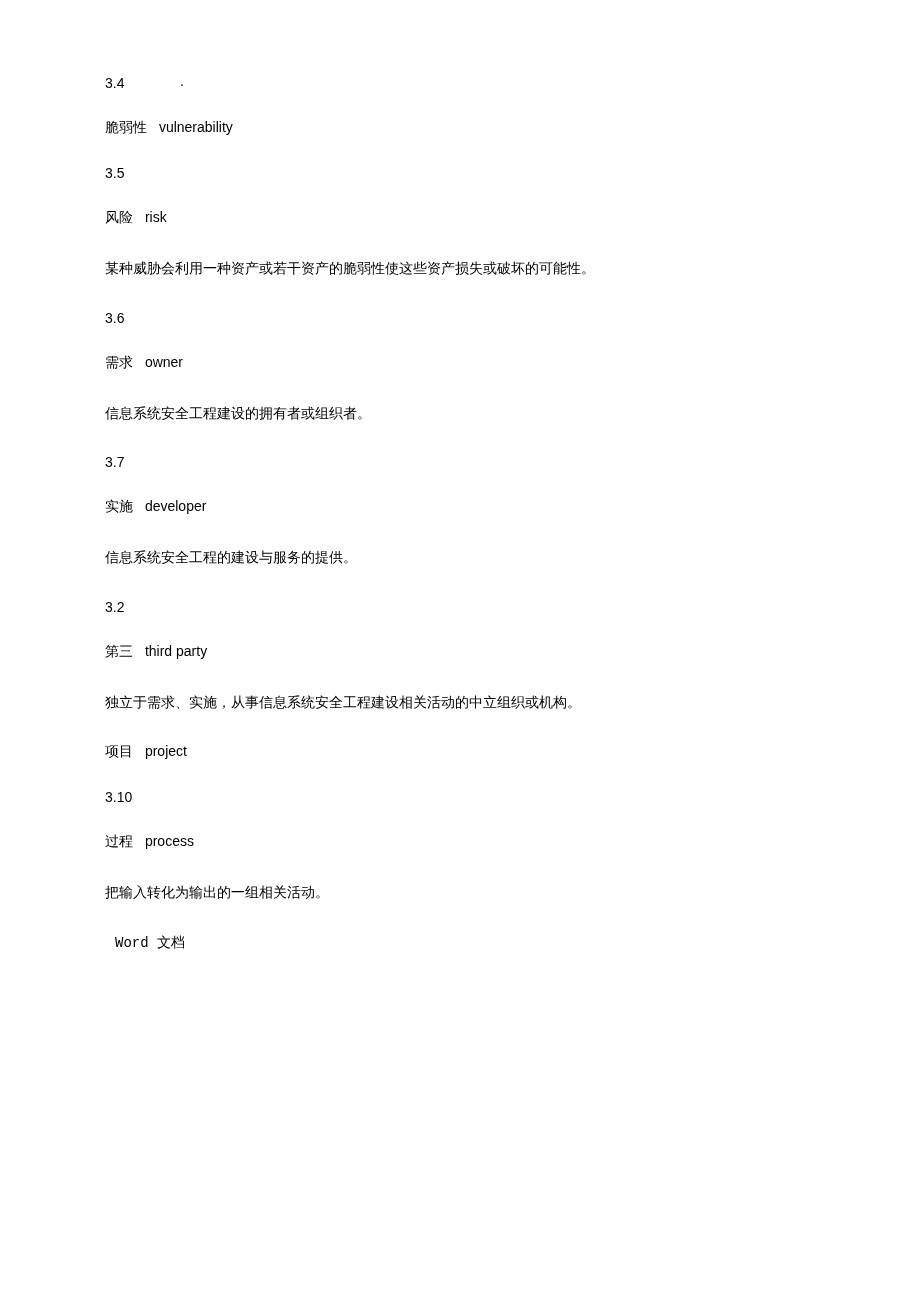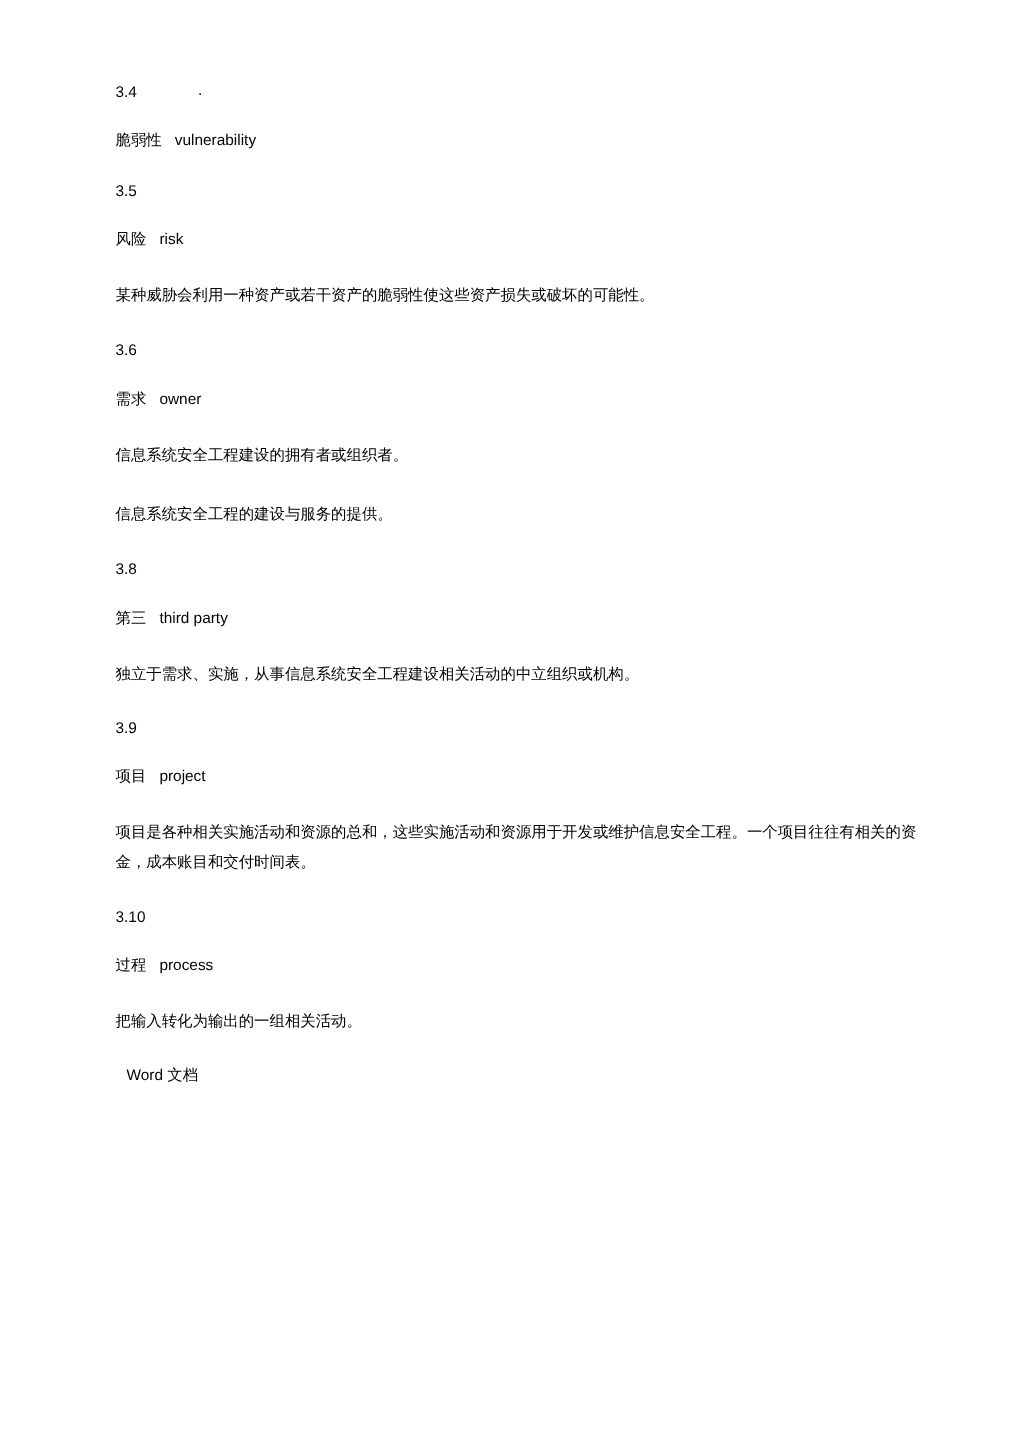--- a/index.html
+++ b/index.html
@@ -33,21 +33,21 @@
   .term-en {
     font-family: Arial, sans-serif;
   }
   .def {
     margin-bottom: 28px;
     line-height: 1.9;
   }
   .footer {
     margin-top: 22px;
     padding-left: 10px;
-    font-family: Liberation Sans, sans-serif;
+    font-family: Liberation Mono, monospace;
   }
 </style>
 </head>
 <body>
 
 <div class="dot">.</div>
 
 <div class="page">
 
   <div class="num">3.4</div>
@@ -63,35 +63,38 @@
   </div>
   <div class="def">某种威胁会利用一种资产或若干资产的脆弱性使这些资产损失或破坏的可能性。</div>
 
   <div class="num">3.6</div>
   <div class="term-line">
     <span class="term-cn">需求</span>
     <span class="term-en">owner</span>
   </div>
   <div class="def">信息系统安全工程建设的拥有者或组织者。</div>
 
+  <div class="num">3.7</div>
+  <div class="term-line">
+    <span class="term-cn">实施</span>
+    <span class="term-en">developer</span>
+  </div>
   <div class="def" style="">信息系统安全工程的建设与服务的提供。</div>
 
-  <div class="num">3.8</div>
+  <div class="num">3.2</div>
   <div class="term-line">
     <span class="term-cn">第三</span>
     <span class="term-en">third party</span>
   </div>
   <div class="def">独立于需求、实施，从事信息系统安全工程建设相关活动的中立组织或机构。</div>
 
-  <div class="num">3.9</div>
   <div class="term-line">
     <span class="term-cn">项目</span>
     <span class="term-en">project</span>
   </div>
-  <div class="def">项目是各种相关实施活动和资源的总和，这些实施活动和资源用于开发或维护信息安全工程。一个项目往往有相关的资金，成本账目和交付时间表。</div>
 
   <div class="num">3.10</div>
   <div class="term-line">
     <span class="term-cn">过程</span>
     <span class="term-en">process</span>
   </div>
   <div class="def">把输入转化为输出的一组相关活动。</div>
 
   <div class="footer">Word 文档</div>
 

